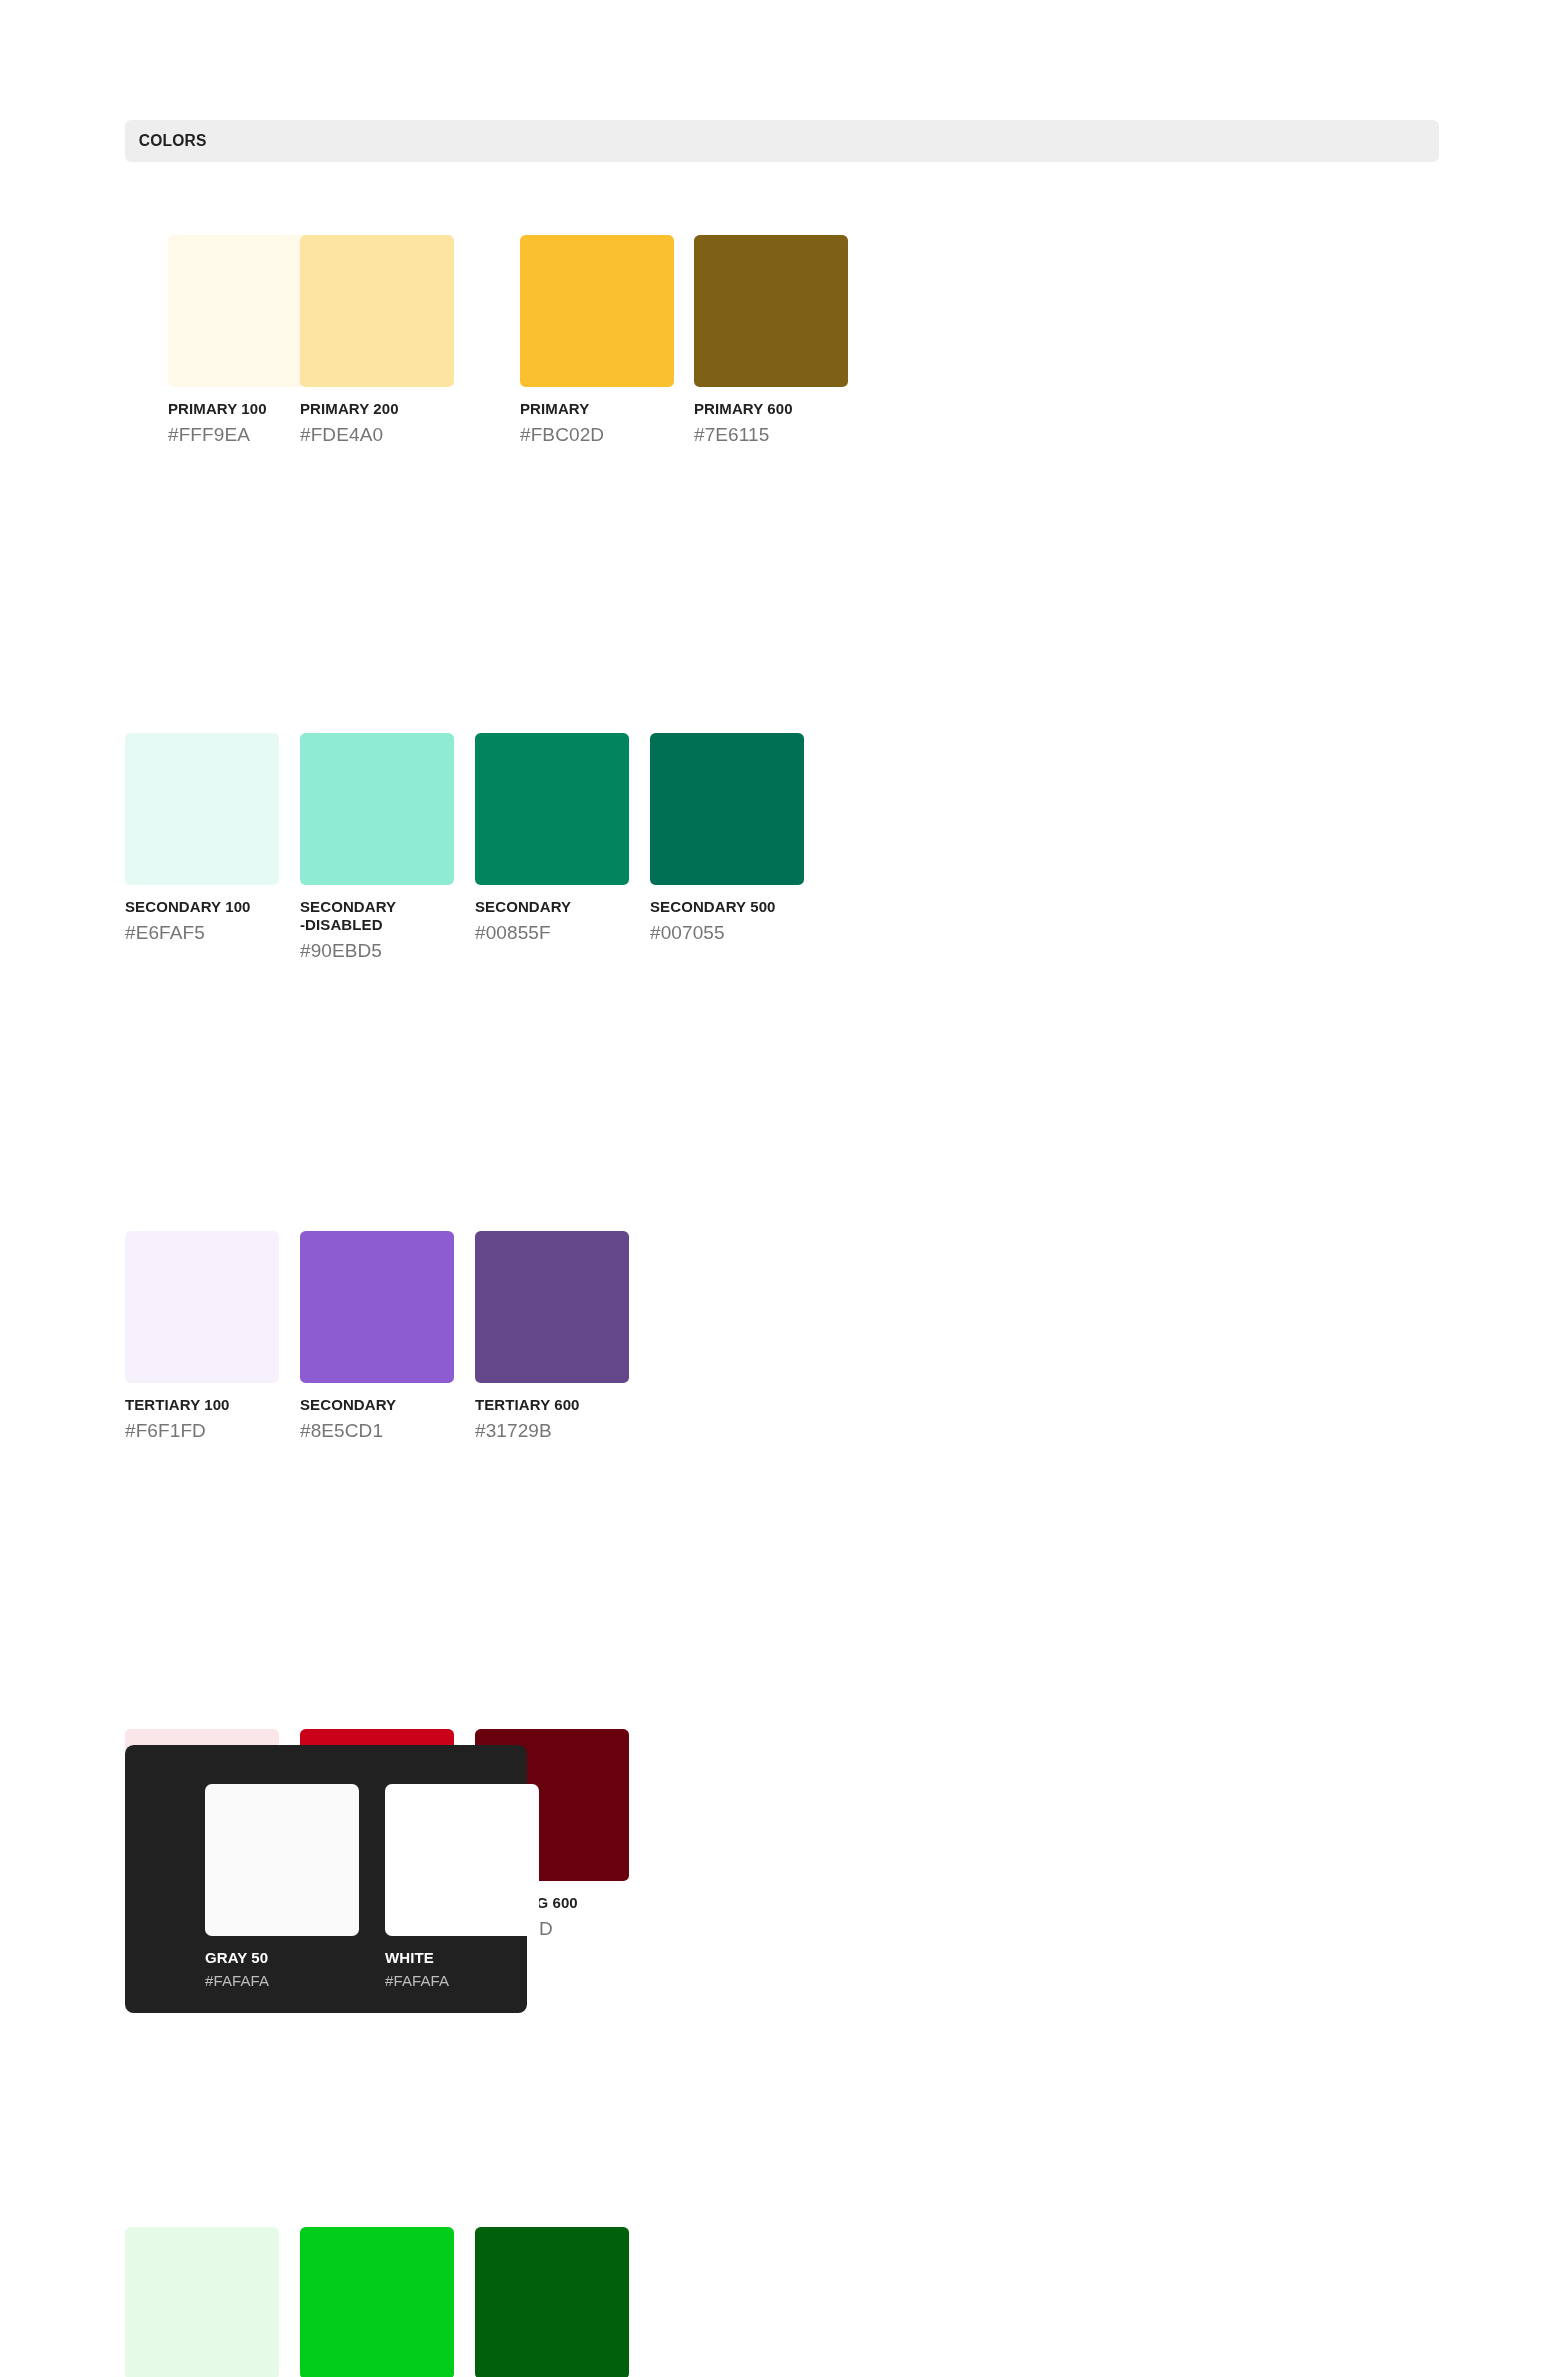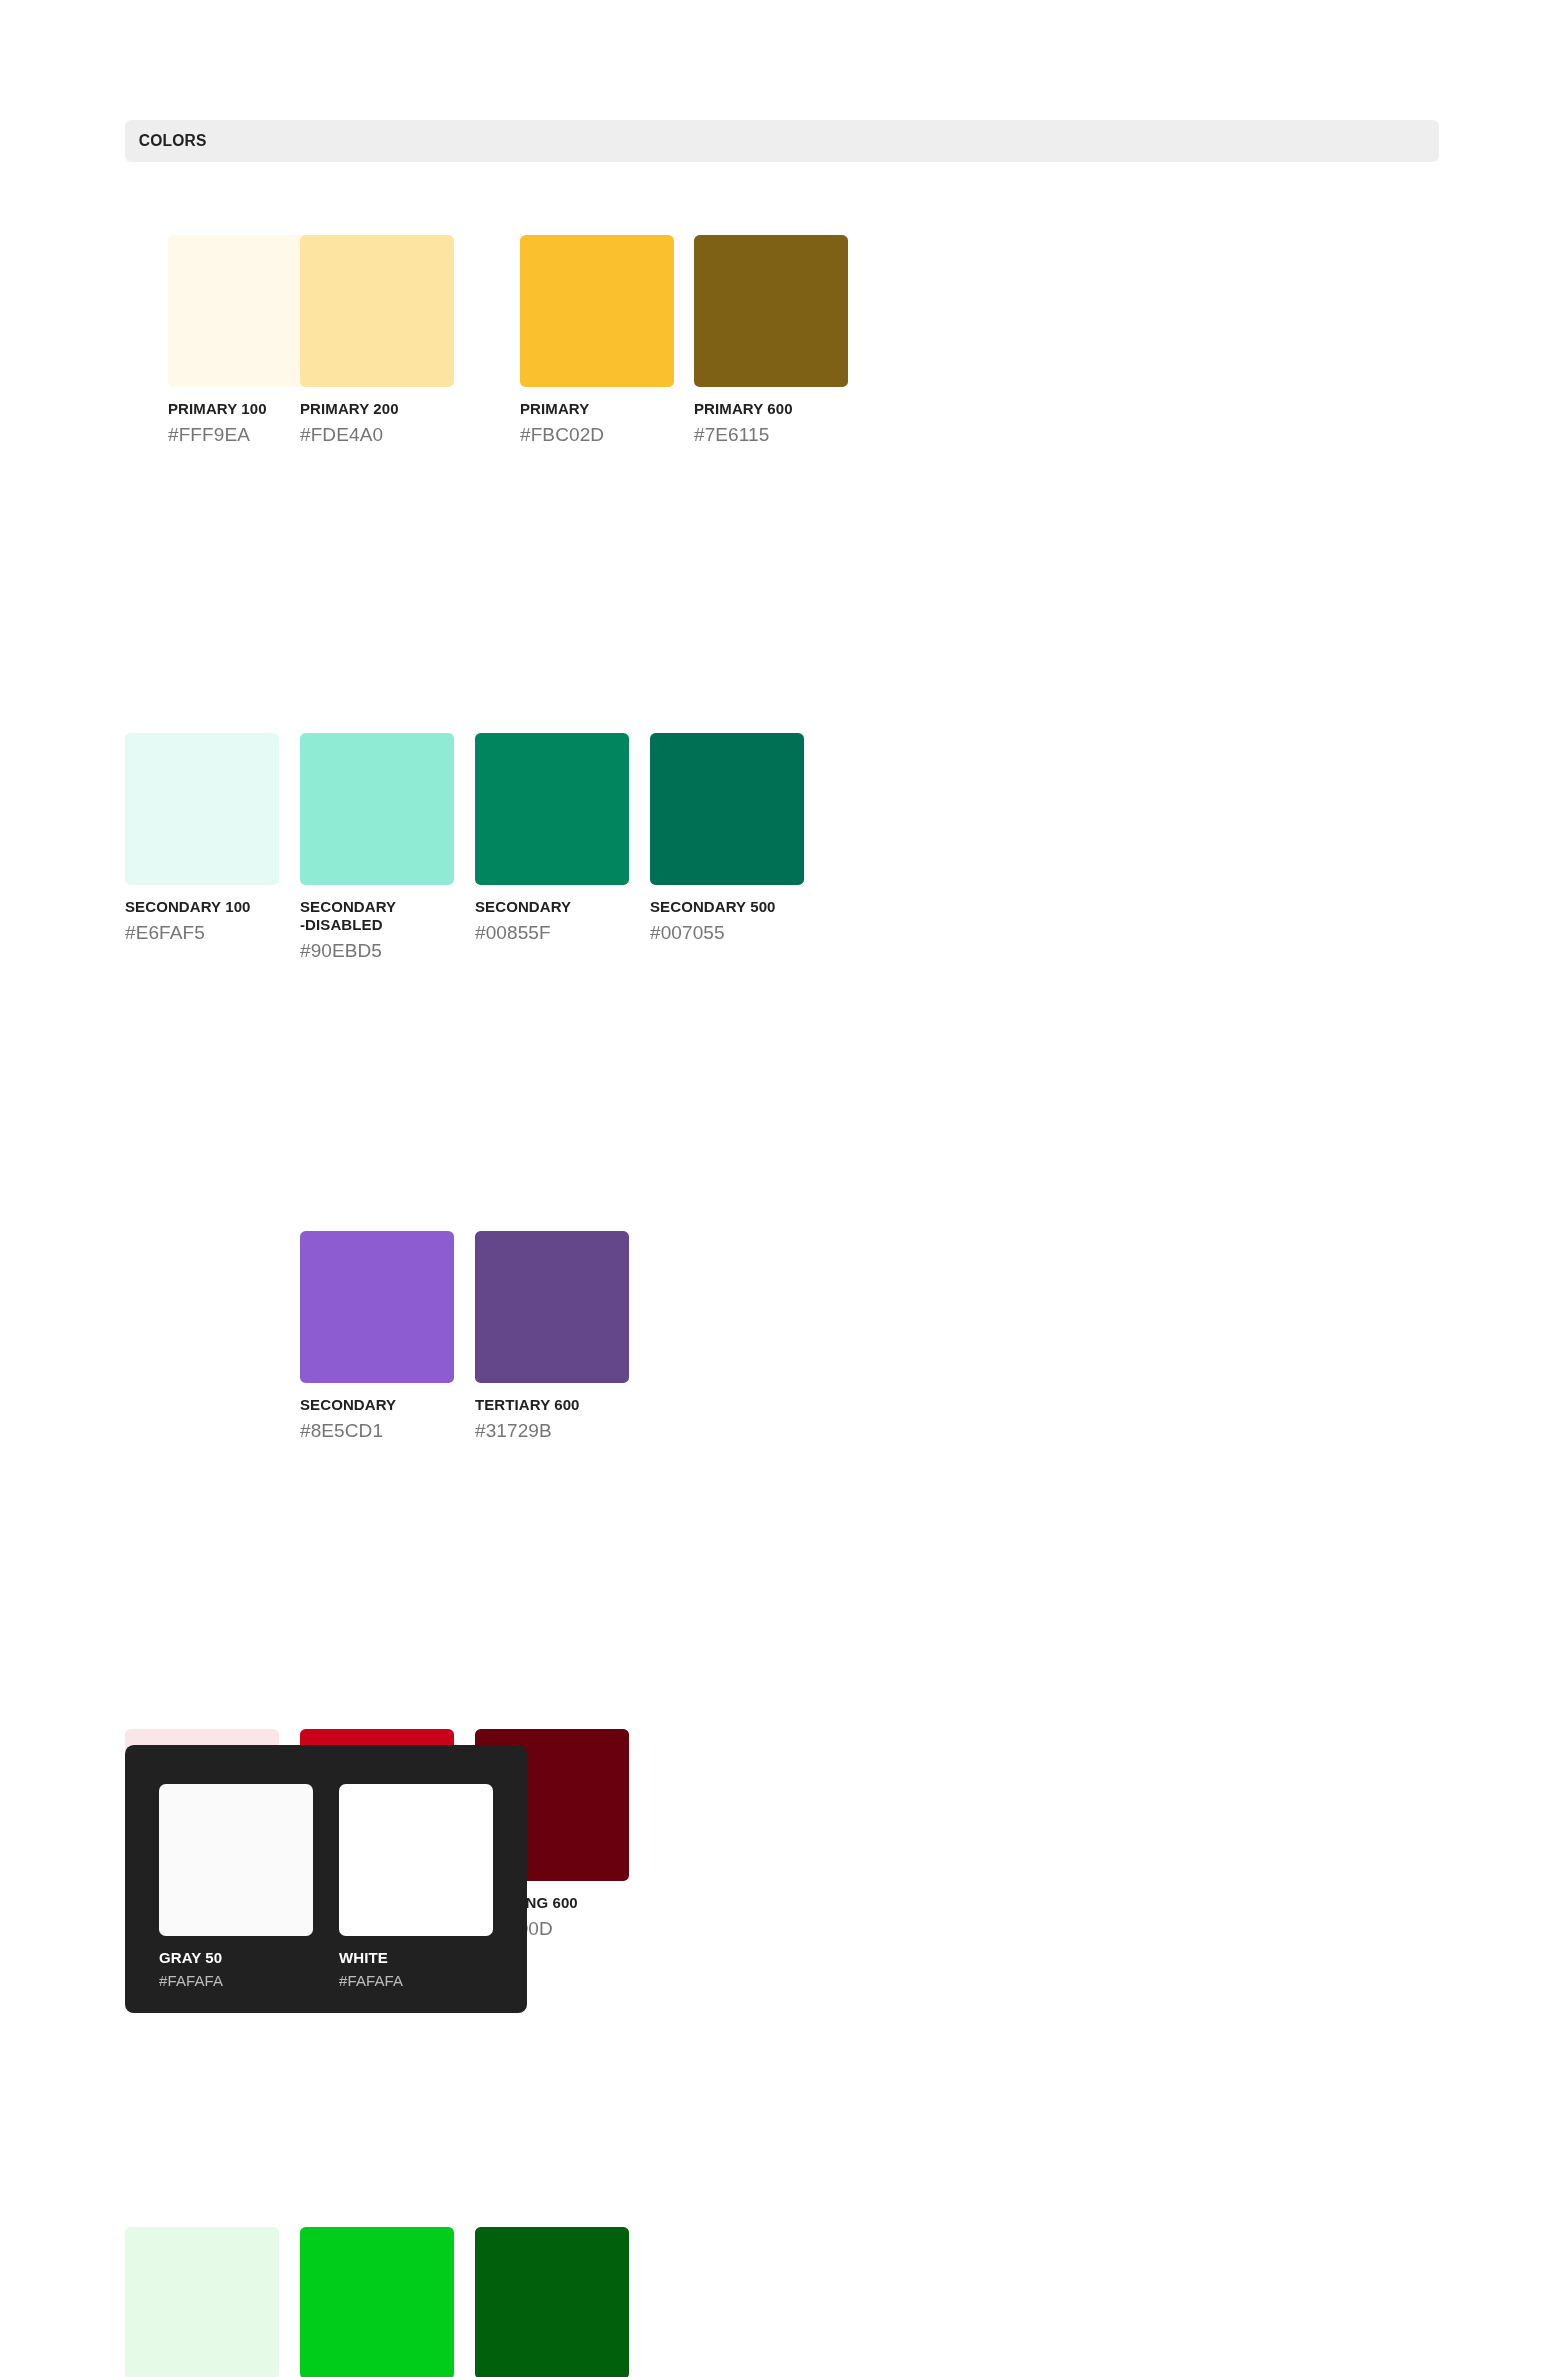--- a/index.html
+++ b/index.html
@@ -89,20 +89,21 @@
     top: 1745px;
     width: 402px;
     height: 268px;
     background: #212121;
     border-radius: 8.7px;
   }
   .dark-cell {
     position: absolute;
     top: 39px;
     width: 154px;
+    margin-left: 46px;
   }
   .dark-cell.c0 { left: 34px; }
   .dark-cell.c1 { left: 214px; }
   .dark-chip {
     width: 154px;
     height: 152px;
     border-radius: 6.8px;
   }
   .dark-name {
     margin-top: 13px;
@@ -167,20 +168,25 @@
           <div class="swatch-name">SECONDARY</div>
           <div class="swatch-hex">#00855F</div>
         </div>
         <div class="swatch-cell" style="left: 525px;">
           <div class="swatch-chip" style="background: rgb(0, 112, 85);"></div>
           <div class="swatch-name">SECONDARY 500</div>
           <div class="swatch-hex">#007055</div>
         </div>
       </div>
       <div class="row" style="top: 498px;">
+        <div class="swatch-cell" style="left: 0px;">
+          <div class="swatch-chip" style="background: rgb(246, 241, 253);"></div>
+          <div class="swatch-name">TERTIARY 100</div>
+          <div class="swatch-hex">#F6F1FD</div>
+        </div>
         <div class="swatch-cell" style="left: 175px;">
           <div class="swatch-chip" style="background: rgb(142, 92, 209);"></div>
           <div class="swatch-name">SECONDARY</div>
           <div class="swatch-hex">#8E5CD1</div>
         </div>
         <div class="swatch-cell" style="left: 350px;">
           <div class="swatch-chip" style="background: rgb(100, 70, 139);"></div>
           <div class="swatch-name">TERTIARY 600</div>
           <div class="swatch-hex">#31729B</div>
         </div>

